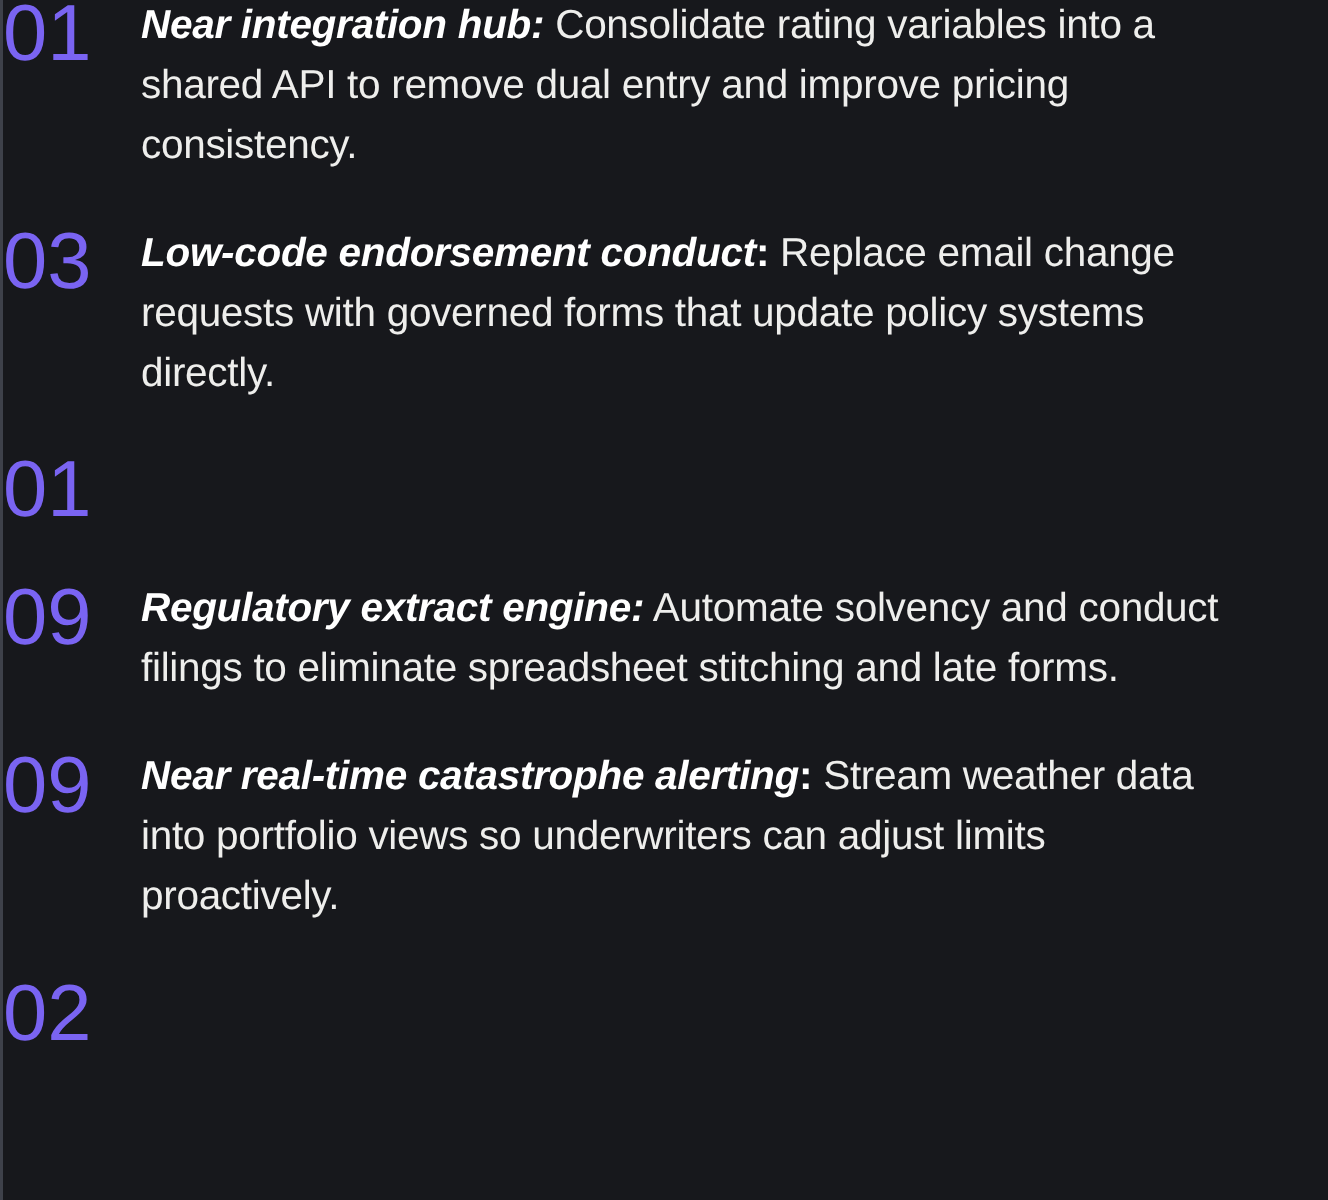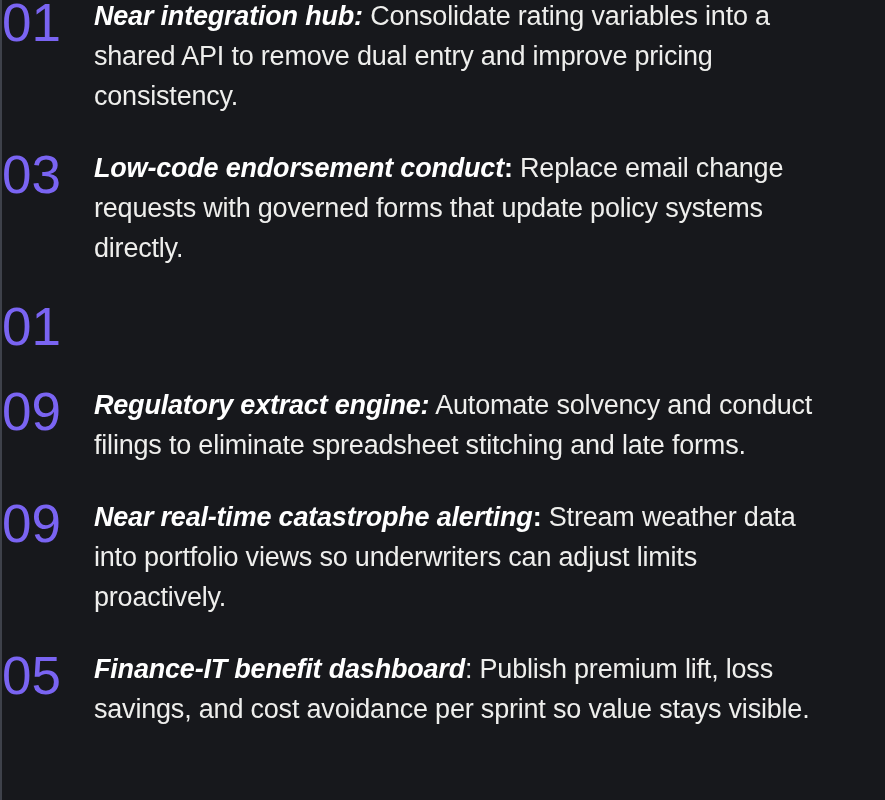--- a/index.html
+++ b/index.html
@@ -91,18 +91,16 @@
   </div>
 
   <div class="item">
     <div class="num">09</div>
     <div class="content"><span class="title">Near real-time catastrophe alerting</span><span class="sep b">:</span> <span>Stream weather data
 into portfolio views so underwriters can adjust limits
 proactively.</span></div>
   </div>
 
   <div class="item">
-    <div class="num">05</div>
-    <div class="content"><span class="title">Finance-IT benefit dashboard</span><span class="sep r">:</span> <span>Publish premium lift, loss
-savings, and cost avoidance per sprint so value stays visible.</span></div>
+    <div class="num">02</div>
   </div>
 
 </div>
 
 </body></html>

